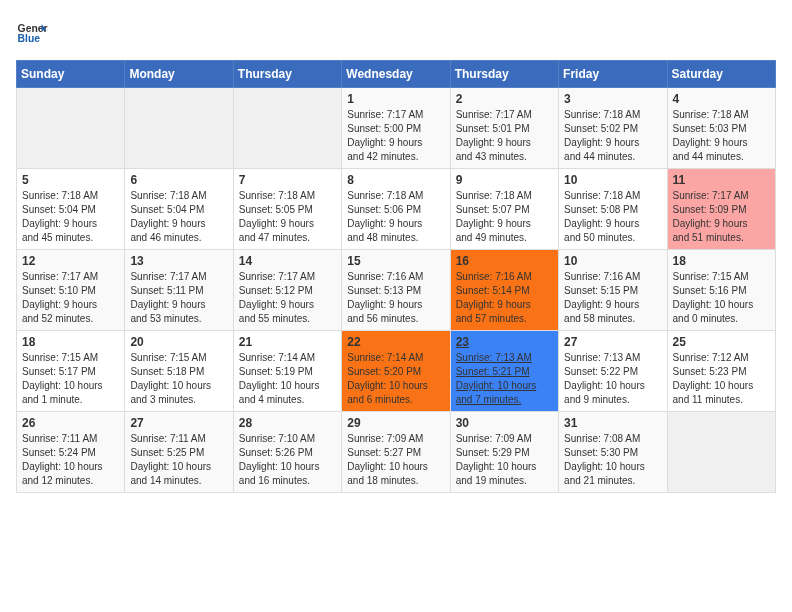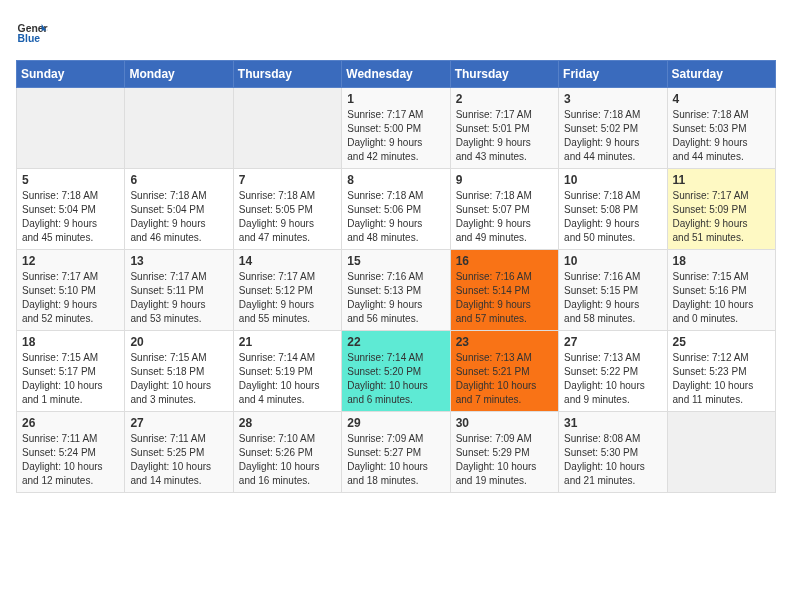--- a/index.html
+++ b/index.html
@@ -183,21 +183,21 @@
 Daylight: 9 hours
 and 49 minutes.</div>
         </td>
         <td style="background: rgb(255, 255, 255);">
           <span class="day-num">10</span>
           <div class="day-info" style="white-space: pre-line;">Sunrise: 7:18 AM
 Sunset: 5:08 PM
 Daylight: 9 hours
 and 50 minutes.</div>
         </td>
-        <td style="background: #fef9c3; margin-top: 26px;">
+        <td style="background: #fca5a5; margin-top: 26px;">
           <span class="day-num">11</span>
           <div class="day-info" style="white-space: pre-line;">Sunrise: 7:17 AM
 Sunset: 5:09 PM
 Daylight: 9 hours
 and 51 minutes.</div>
         </td>
       </tr>
       <tr>
         <td style="background: rgb(249, 249, 249);">
           <span class="day-num">12</span>
@@ -264,28 +264,28 @@
 Daylight: 10 hours
 and 3 minutes.</div>
         </td>
         <td style="background: rgb(255, 255, 255);">
           <span class="day-num">21</span>
           <div class="day-info" style="white-space: pre-line;">Sunrise: 7:14 AM
 Sunset: 5:19 PM
 Daylight: 10 hours
 and 4 minutes.</div>
         </td>
-        <td style="background: #5eead4; margin-left: 28px;">
+        <td style="background: #f97316; margin-left: 28px;">
           <span class="day-num">22</span>
           <div class="day-info" style="white-space: pre-line;">Sunrise: 7:14 AM
 Sunset: 5:20 PM
 Daylight: 10 hours
 and 6 minutes.</div>
         </td>
-        <td style="background: #f97316;">
+        <td style="background: #3b82f6; text-decoration: underline;">
           <span class="day-num">23</span>
           <div class="day-info" style="white-space: pre-line;">Sunrise: 7:13 AM
 Sunset: 5:21 PM
 Daylight: 10 hours
 and 7 minutes.</div>
         </td>
         <td style="background: rgb(255, 255, 255);">
           <span class="day-num">27</span>
           <div class="day-info" style="white-space: pre-line;">Sunrise: 7:13 AM
 Sunset: 5:22 PM
@@ -331,21 +331,21 @@
         </td>
         <td style="background: rgb(249, 249, 249);">
           <span class="day-num">30</span>
           <div class="day-info" style="white-space: pre-line;">Sunrise: 7:09 AM
 Sunset: 5:29 PM
 Daylight: 10 hours
 and 19 minutes.</div>
         </td>
         <td style="background: rgb(249, 249, 249);">
           <span class="day-num">31</span>
-          <div class="day-info" style="white-space: pre-line;">Sunrise: 8:08 AM
+          <div class="day-info" style="white-space: pre-line;">Sunrise: 7:08 AM
 Sunset: 5:30 PM
 Daylight: 10 hours
 and 21 minutes.</div>
         </td>
         <td class="empty-cell"></td>
       </tr>
     </tbody>
 </table>
 
 </body></html>

